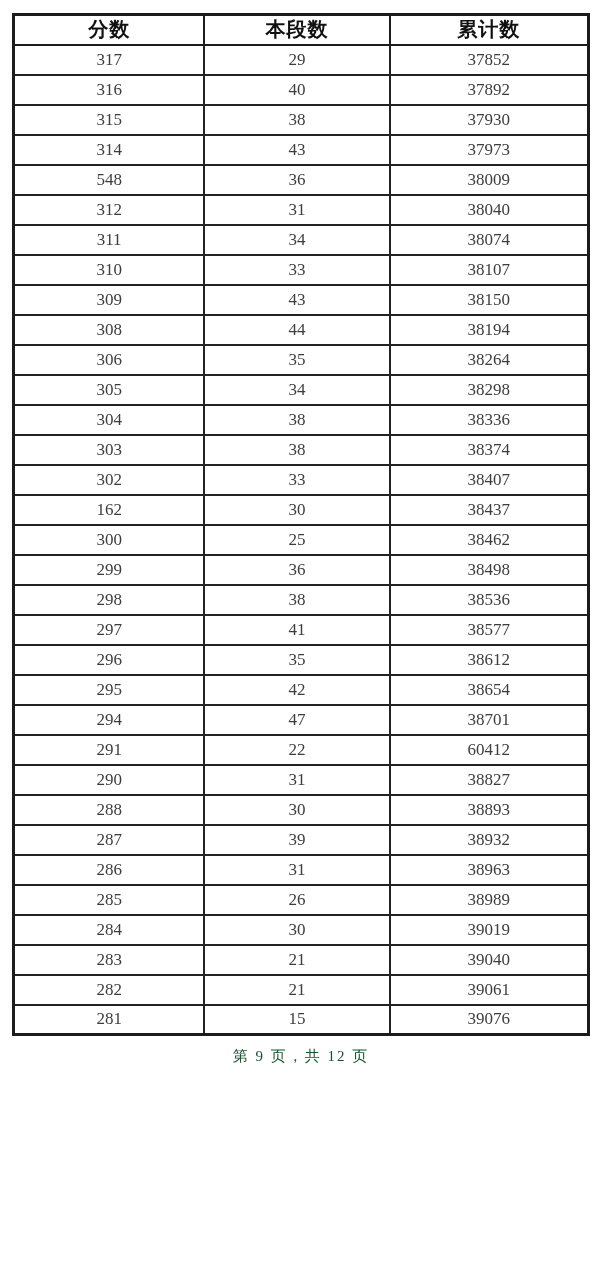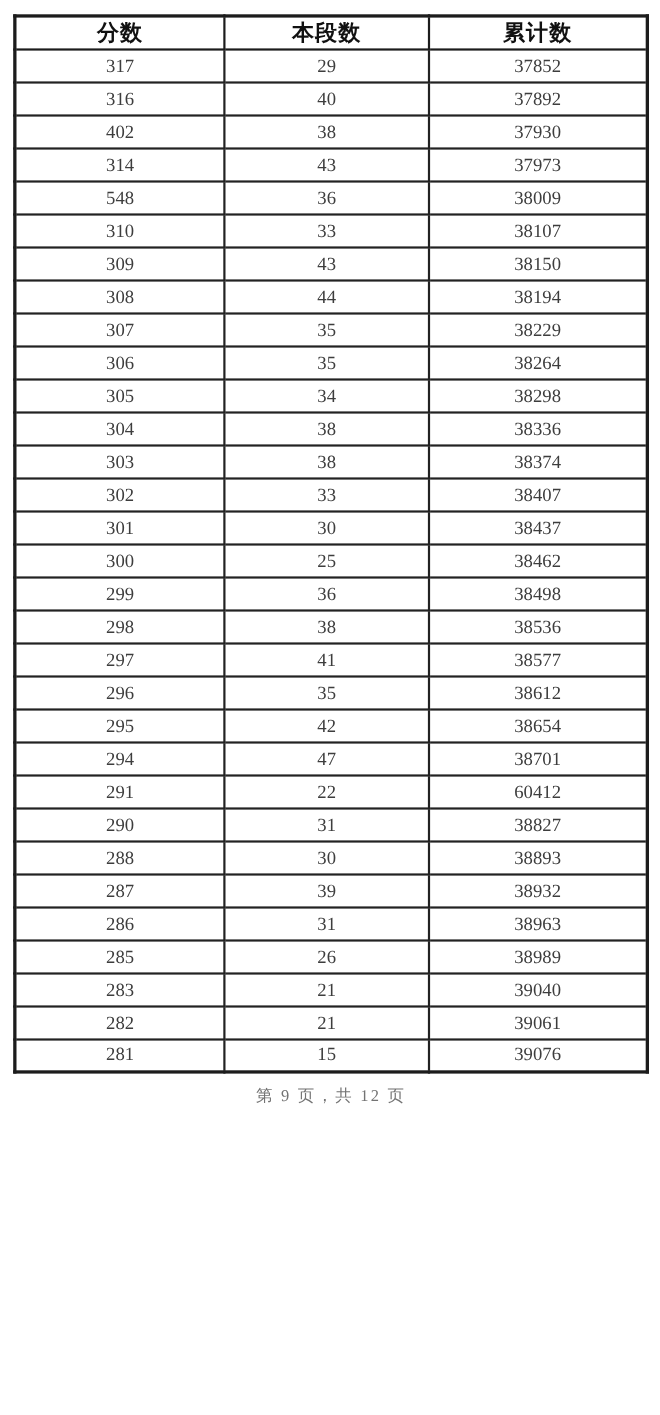--- a/index.html
+++ b/index.html
@@ -43,21 +43,21 @@
     font-size: 17px;
     color: #3d3d3d;
     text-align: center;
     vertical-align: middle;
     font-family: "Liberation Serif", "DejaVu Serif", serif;
   }
   .page-footer {
     margin-top: 11px;
     text-align: center;
     font-size: 15px;
-    color: #737373;
+    color: #14532d;
     letter-spacing: 2px;
     font-family: "Liberation Serif", "DejaVu Serif", serif;
   }
 </style>
 </head>
 <body>
 
 <div class="page">
   <table class="score-table">
     <colgroup>
@@ -80,62 +80,67 @@
           <td>37852</td>
         </tr>
 
         <tr>
           <td>316</td>
           <td>40</td>
           <td>37892</td>
         </tr>
 
         <tr>
-          <td>402</td>
+          <td>315</td>
           <td>38</td>
           <td>37930</td>
         </tr>
 
         <tr>
           <td>314</td>
           <td>43</td>
           <td>37973</td>
         </tr>
 
         <tr>
           <td>548</td>
           <td>36</td>
           <td>38009</td>
         </tr>
 
-
+        <tr>
+          <td>312</td>
+          <td>31</td>
+          <td>38040</td>
+        </tr>
+
+        <tr>
+          <td>311</td>
+          <td>34</td>
+          <td>38074</td>
+        </tr>
 
         <tr>
           <td>310</td>
           <td>33</td>
           <td>38107</td>
         </tr>
 
         <tr>
           <td>309</td>
           <td>43</td>
           <td>38150</td>
         </tr>
 
         <tr>
           <td>308</td>
           <td>44</td>
           <td>38194</td>
         </tr>
 
-        <tr>
-          <td>307</td>
-          <td>35</td>
-          <td>38229</td>
-        </tr>
 
         <tr>
           <td>306</td>
           <td>35</td>
           <td>38264</td>
         </tr>
 
         <tr>
           <td>305</td>
           <td>34</td>
@@ -154,21 +159,21 @@
           <td>38374</td>
         </tr>
 
         <tr>
           <td>302</td>
           <td>33</td>
           <td>38407</td>
         </tr>
 
         <tr>
-          <td>301</td>
+          <td>162</td>
           <td>30</td>
           <td>38437</td>
         </tr>
 
         <tr>
           <td>300</td>
           <td>25</td>
           <td>38462</td>
         </tr>
 
@@ -240,20 +245,25 @@
           <td>31</td>
           <td>38963</td>
         </tr>
 
         <tr>
           <td>285</td>
           <td>26</td>
           <td>38989</td>
         </tr>
 
+        <tr>
+          <td>284</td>
+          <td>30</td>
+          <td>39019</td>
+        </tr>
 
         <tr>
           <td>283</td>
           <td>21</td>
           <td>39040</td>
         </tr>
 
         <tr>
           <td>282</td>
           <td>21</td>

